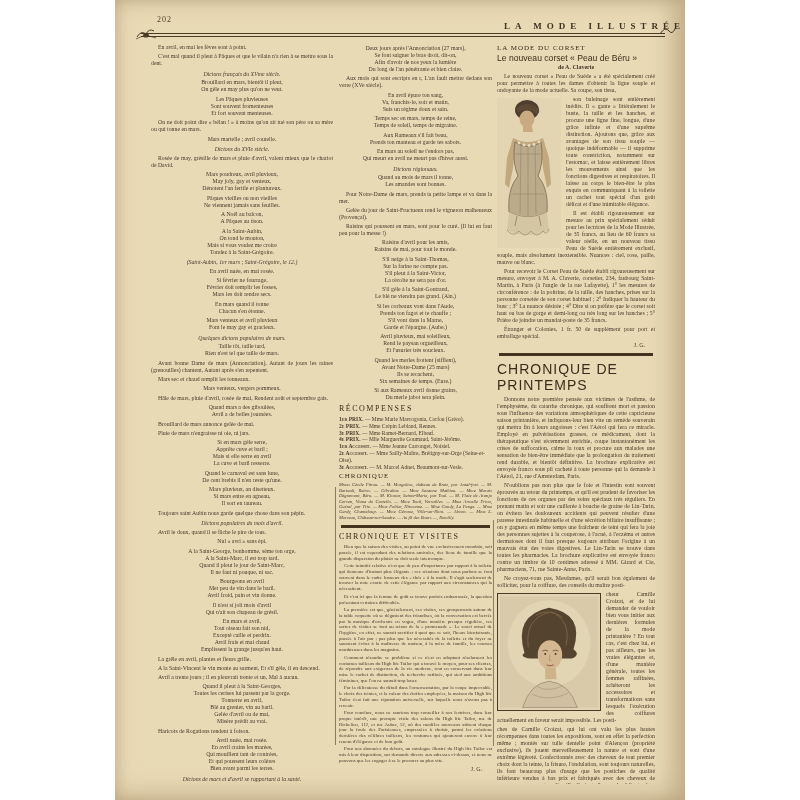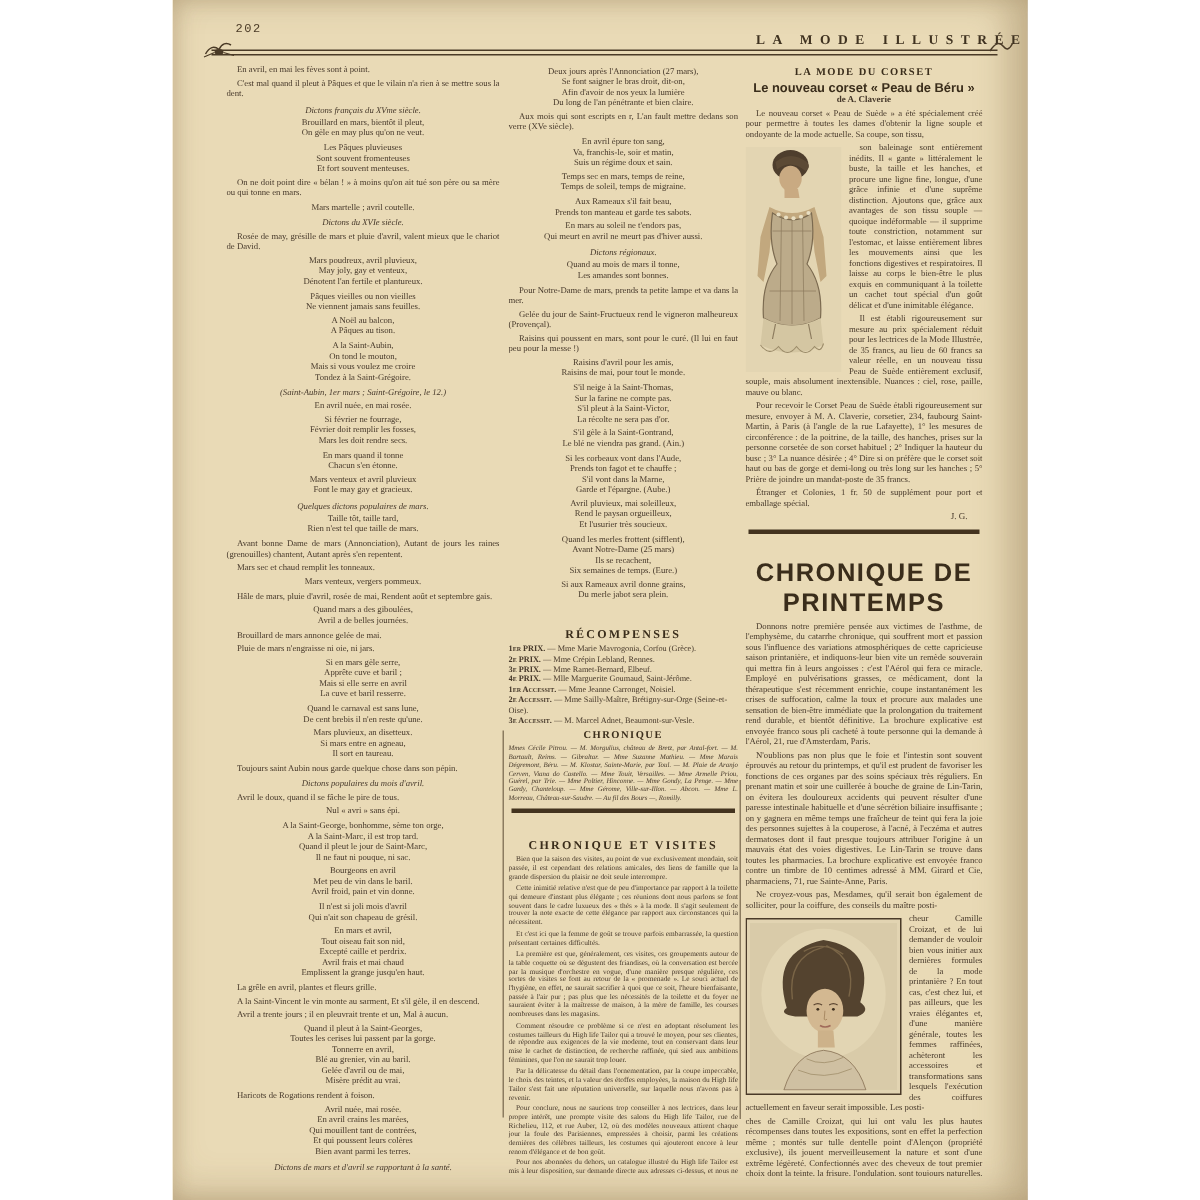--- a/index.html
+++ b/index.html
@@ -1,20 +1,20 @@
 <!DOCTYPE html>
 <html><head>
 <meta charset="utf-8">
 <style>
   html,body{margin:0;padding:0;width:800px;height:800px;background:#ffffff;overflow:hidden;}
   body{font-family:"Liberation Serif", serif;}
   .page{position:absolute;left:115px;top:0;width:570px;height:800px;background:#e9dab6;
         box-shadow:inset -14px 0 22px rgba(120,92,55,.28), inset 5px 0 10px rgba(120,92,55,.14),
                    inset 0 -10px 24px rgba(130,100,60,.12);color:#46382a;}
-  .pageno{position:absolute;left:42px;top:15px;font-size:8px;letter-spacing:1px;color:#4a3a26;font-family:Liberation Mono, monospace;}
+  .pageno{position:absolute;left:42px;top:15px;font-size:8px;letter-spacing:1px;color:#4a3a26;}
   .masthead{position:absolute;left:0;right:0;top:21px;text-align:right;font-size:9px;font-weight:bold;
             letter-spacing:5px;color:#3f3220;}
   .headrule{position:absolute;left:26px;right:20px;top:33px;height:2px;
             border-top:1px solid #4a3a26;border-bottom:1px solid #4a3a26;}
   .fly{position:absolute;left:20px;top:26px;width:22px;height:13px;}
   .flourish{position:absolute;right:8px;top:24px;width:18px;height:14px;}
   .col{position:absolute;top:42px;height:742px;overflow:hidden;}
   .col1{left:36px;width:182px;}
   .col2{left:224px;width:153px;}
   .col3{left:382px;width:158px;}
@@ -24,25 +24,25 @@
   p{margin:0;}
   .para{font-size:5.8px;line-height:7px;text-align:justify;text-indent:7px;margin:2px 0;}
   .verse{font-size:5.8px;line-height:7px;text-align:center;margin:2.5px 0;}
   .verse div{white-space:nowrap;}
   .subhead{font-style:italic;text-align:center;font-size:5.8px;margin:3.5px 0 2.5px;}
   .small{font-size:4.9px !important;line-height:5.7px !important;}
   .small.para{text-indent:5px;}
   .mentions{font-size:4.6px;line-height:5.4px;text-align:justify;font-style:italic;margin:2px 0;}
   .prize{font-size:5.5px;line-height:6.8px;margin:0;}
   .prize b{font-variant:small-caps;}
-  .headline{text-align:center;font-weight:bold;color:#3a2d1b;clear:both;}
+  .headline{font-weight:normal;color:#3a2d1b;clear:both;}
   .headline.sm{font-size:7px;letter-spacing:1px;margin:2px 0 1px;}
-  .headline.md{font-size:8px;letter-spacing:1.5px;margin:17px 0 3px;}
+  .headline.md{font-size:8px;letter-spacing:1.5px;margin:3px 0 3px;}
   .headline.md2{font-size:8.6px;font-family:"Liberation Sans",sans-serif;margin:1px 0;}
-  .headline.lg{font-size:17px;letter-spacing:1px;font-family:"Liberation Sans",sans-serif;margin:16px 0 3px;}
+  .headline.lg{font-size:14px;letter-spacing:1px;font-family:"Liberation Sans",sans-serif;margin:5px 0 3px;}
   .byline{text-align:center;font-size:6px;font-weight:bold;margin:1px 0 3px;}
   .sig{text-align:right;font-size:6px;padding-right:10px;margin:1px 0 2px;clear:none;}
   .thickrule{height:3px;background:#43331f;margin:5px 2px 4px;clear:both;}
   .figure{float:left;margin:2px 5px 2px 0;}
   .figure svg{width:100%;height:100%;display:block;}
   .figure.framed{border:1px solid #4a3a28;background:#e2d4b2;padding:2px;box-sizing:border-box;}
 </style>
 </head>
 <body>
 

